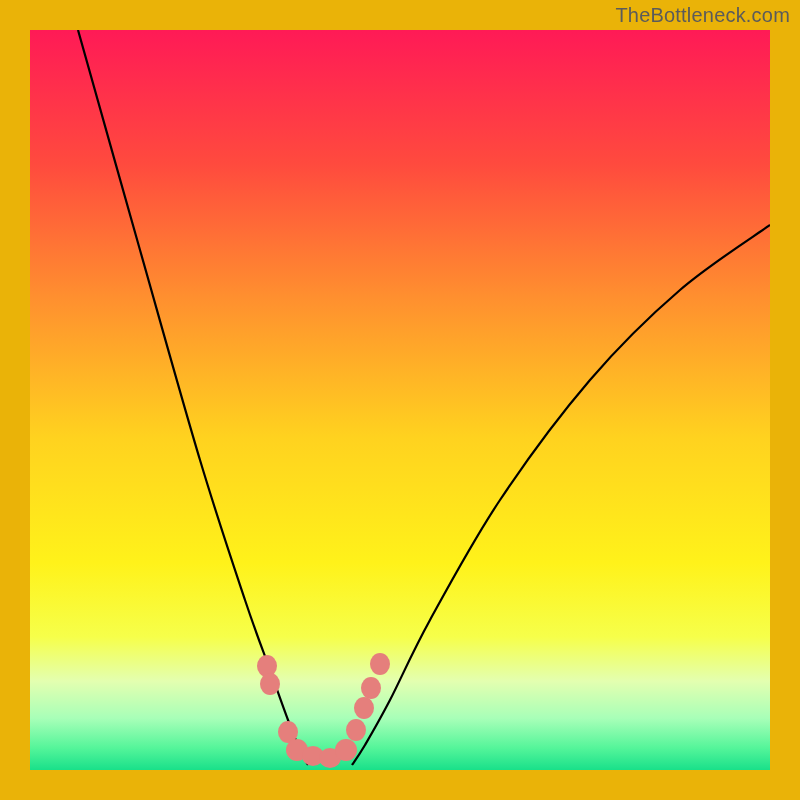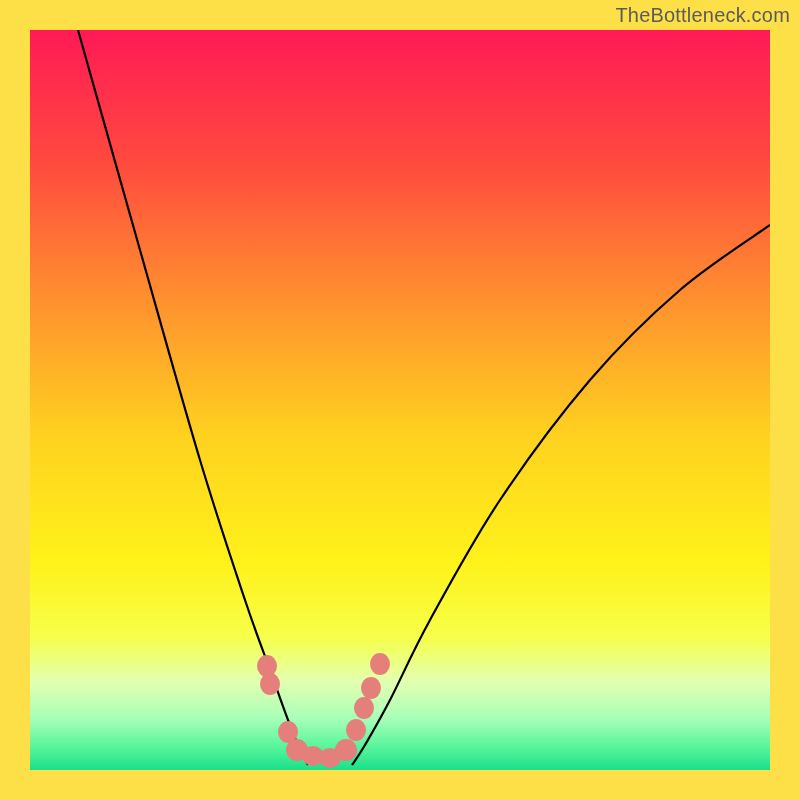--- a/index.html
+++ b/index.html
@@ -9,21 +9,21 @@
     height: 800px;
     background: #000;
     overflow: hidden;
   }
   .frame {
     position: absolute;
     top: 0;
     left: 0;
     width: 800px;
     height: 800px;
-    background: #fde047;
+    background: #eab308;
     text-align: center;
   }
   .plot-area {
     position: absolute;
     left: 30px;
     top: 30px;
     width: 740px;
     height: 740px;
     overflow: hidden;
   }

